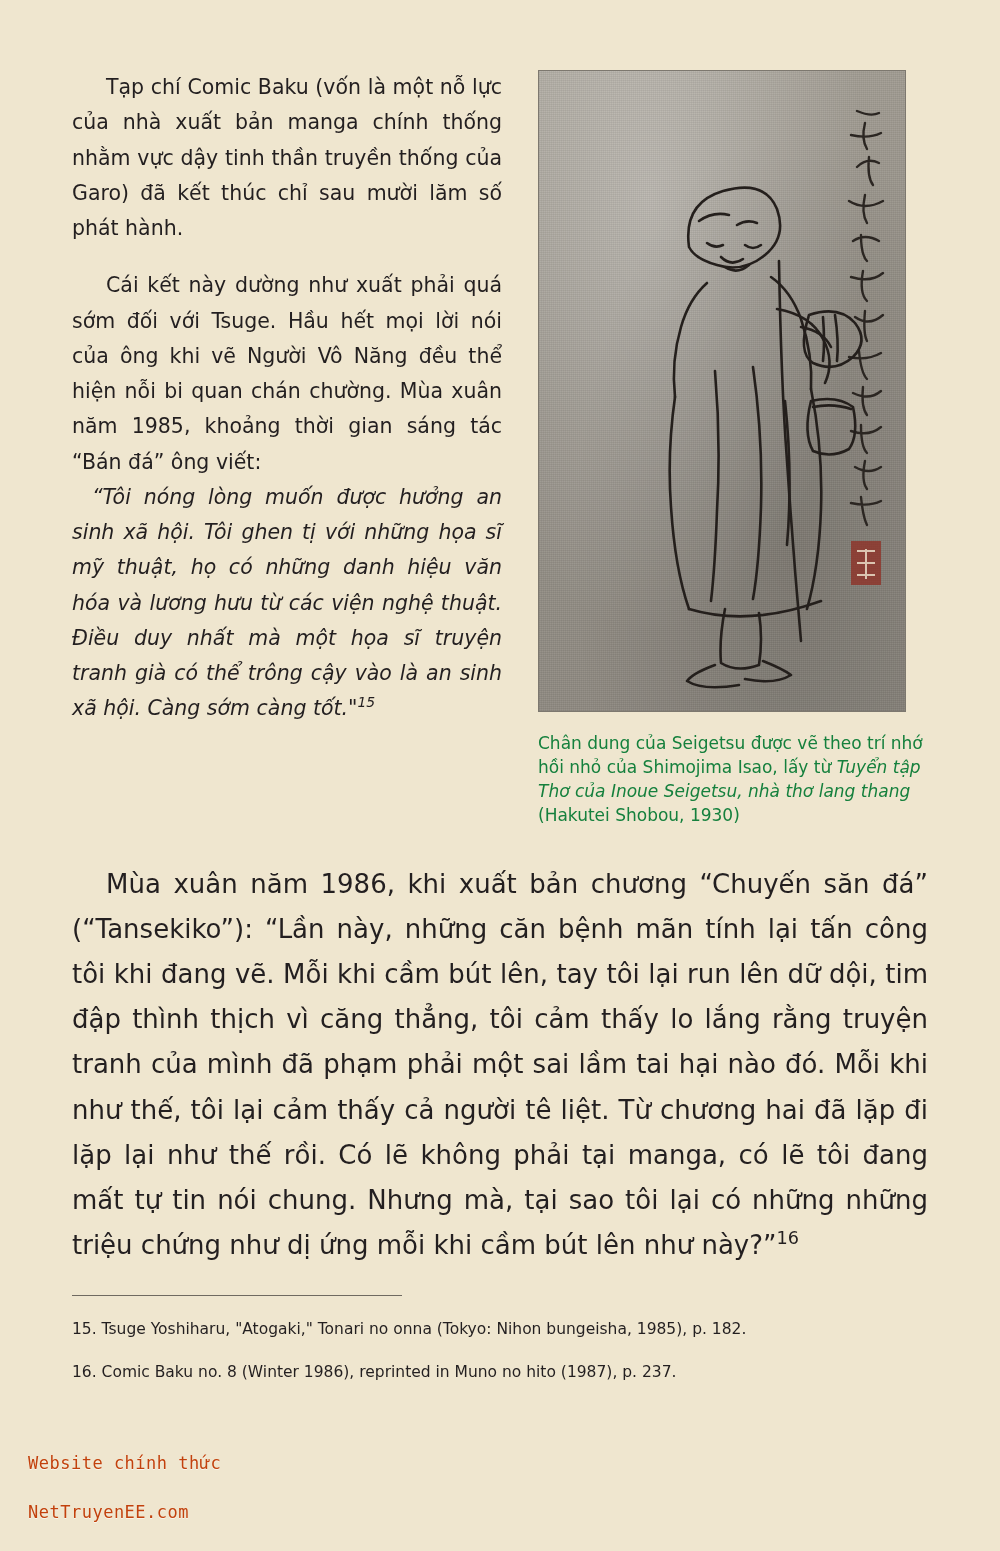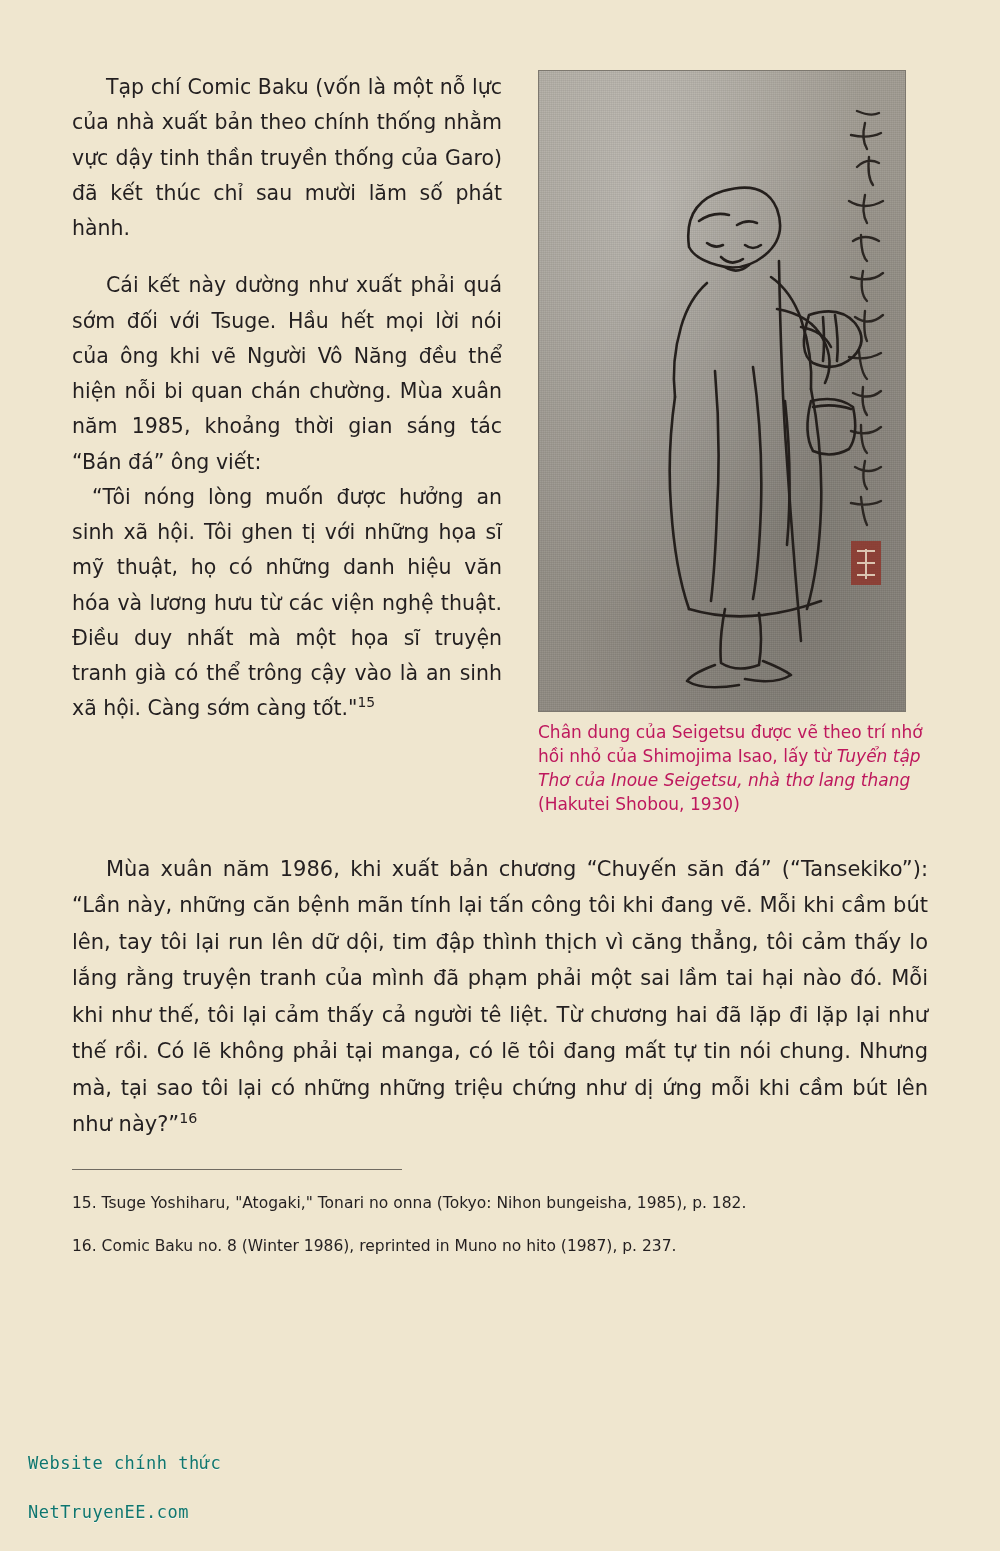--- a/index.html
+++ b/index.html
@@ -44,20 +44,21 @@
     text-justify: inter-word;
   }
   p.indent {
     text-indent: 34px;
   }
   p.tight {
     margin-bottom: 0;
   }
   .quote-block {
     text-indent: 20px;
+    font-style: italic;
   }
   sup {
     font-size: 0.68em;
     vertical-align: super;
     line-height: 0;
   }
   .figure {
     width: 100%;
   }
   .fig-image {
@@ -81,35 +82,35 @@
       repeating-linear-gradient(90deg, rgba(0,0,0,0.04) 0 1px, rgba(255,255,255,0.03) 1px 2px);
     opacity: 0.75;
   }
   .fig-svg {
     position: absolute;
     inset: 0;
     width: 100%;
     height: 100%;
   }
   .fig-caption {
-    margin-top: 8px;
+    margin-top: 19px;
     font-size: 17px;
     line-height: 1.42;
-    color: #be185d;
+    color: #15803d;
   }
   .fig-caption .ital {
     font-style: italic;
   }
   .clear { clear: both; }
   .body-block {
     clear: both;
     padding-top: 34px;
   }
   .body-block p {
-    font-size: 21px;
+    font-size: 26px;
     line-height: 1.74;
   }
   .footnote-rule {
     margin-top: 26px;
     width: 330px;
     height: 1px;
     background: #6f6a61;
   }
   .footnotes {
     margin-top: 22px;
@@ -118,21 +119,21 @@
     font-size: 15.5px;
     line-height: 1.5;
     margin-bottom: 20px;
     text-align: left;
   }
   .watermark {
     position: absolute;
     left: 28px;
     bottom: 26px;
     font-family: "DejaVu Sans Mono", monospace;
-    color: #0f766e;
+    color: #c2410c;
     font-size: 17px;
     line-height: 1.45;
     letter-spacing: 0.5px;
     text-shadow: 0 1px 0 rgba(255,255,255,0.6);
   }
   .watermark .line2 {
     display: block;
     margin-top: 25px;
   }
 </style>
@@ -207,21 +208,21 @@
             </g>
           </svg>
         </div>
         <div class="fig-caption">
           <span>Chân dung của Seigetsu được vẽ theo trí nhớ hồi nhỏ của Shimojima Isao, lấy từ </span><span class="ital">Tuyển tập Thơ của Inoue Seigetsu, nhà thơ lang thang</span><span> (Hakutei Shobou, 1930)</span>
         </div>
       </div>
     </div>
 
     <div class="left-col">
-      <p class="indent">Tạp chí Comic Baku (vốn là một nỗ lực của nhà xuất bản theo chính thống nhằm vực dậy tinh thần truyền thống của Garo) đã kết thúc chỉ sau mười lăm số phát hành.</p>
+      <p class="indent">Tạp chí Comic Baku (vốn là một nỗ lực của nhà xuất bản manga chính thống nhằm vực dậy tinh thần truyền thống của Garo) đã kết thúc chỉ sau mười lăm số phát hành.</p>
       <p class="indent tight">Cái kết này dường như xuất phải quá sớm đối với Tsuge. Hầu hết mọi lời nói của ông khi vẽ Người Vô Năng đều thể hiện nỗi bi quan chán chường. Mùa xuân năm 1985, khoảng thời gian sáng tác “Bán đá” ông viết:</p>
       <p class="quote-block"><span>“Tôi nóng lòng muốn được hưởng an sinh xã hội. Tôi ghen tị với những họa sĩ mỹ thuật, họ có những danh hiệu văn hóa và lương hưu từ các viện nghệ thuật. Điều duy nhất mà một họa sĩ truyện tranh già có thể trông cậy vào là an sinh xã hội. Càng sớm càng tốt."</span><sup>15</sup></p>
     </div>
 
     <div class="clear"></div>
   </div>
 
   <div class="body-block">
     <p class="indent"><span>Mùa xuân năm 1986, khi xuất bản chương “Chuyến săn đá” (“Tansekiko”): “Lần này, những căn bệnh mãn tính lại tấn công tôi khi đang vẽ. Mỗi khi cầm bút lên, tay tôi lại run lên dữ dội, tim đập thình thịch vì căng thẳng, tôi cảm thấy lo lắng rằng truyện tranh của mình đã phạm phải một sai lầm tai hại nào đó. Mỗi khi như thế, tôi lại cảm thấy cả người tê liệt. Từ chương hai đã lặp đi lặp lại như thế rồi. Có lẽ không phải tại manga, có lẽ tôi đang mất tự tin nói chung. Nhưng mà, tại sao tôi lại có những những triệu chứng như dị ứng mỗi khi cầm bút lên như này?”</span><sup>16</sup></p>
   </div>

